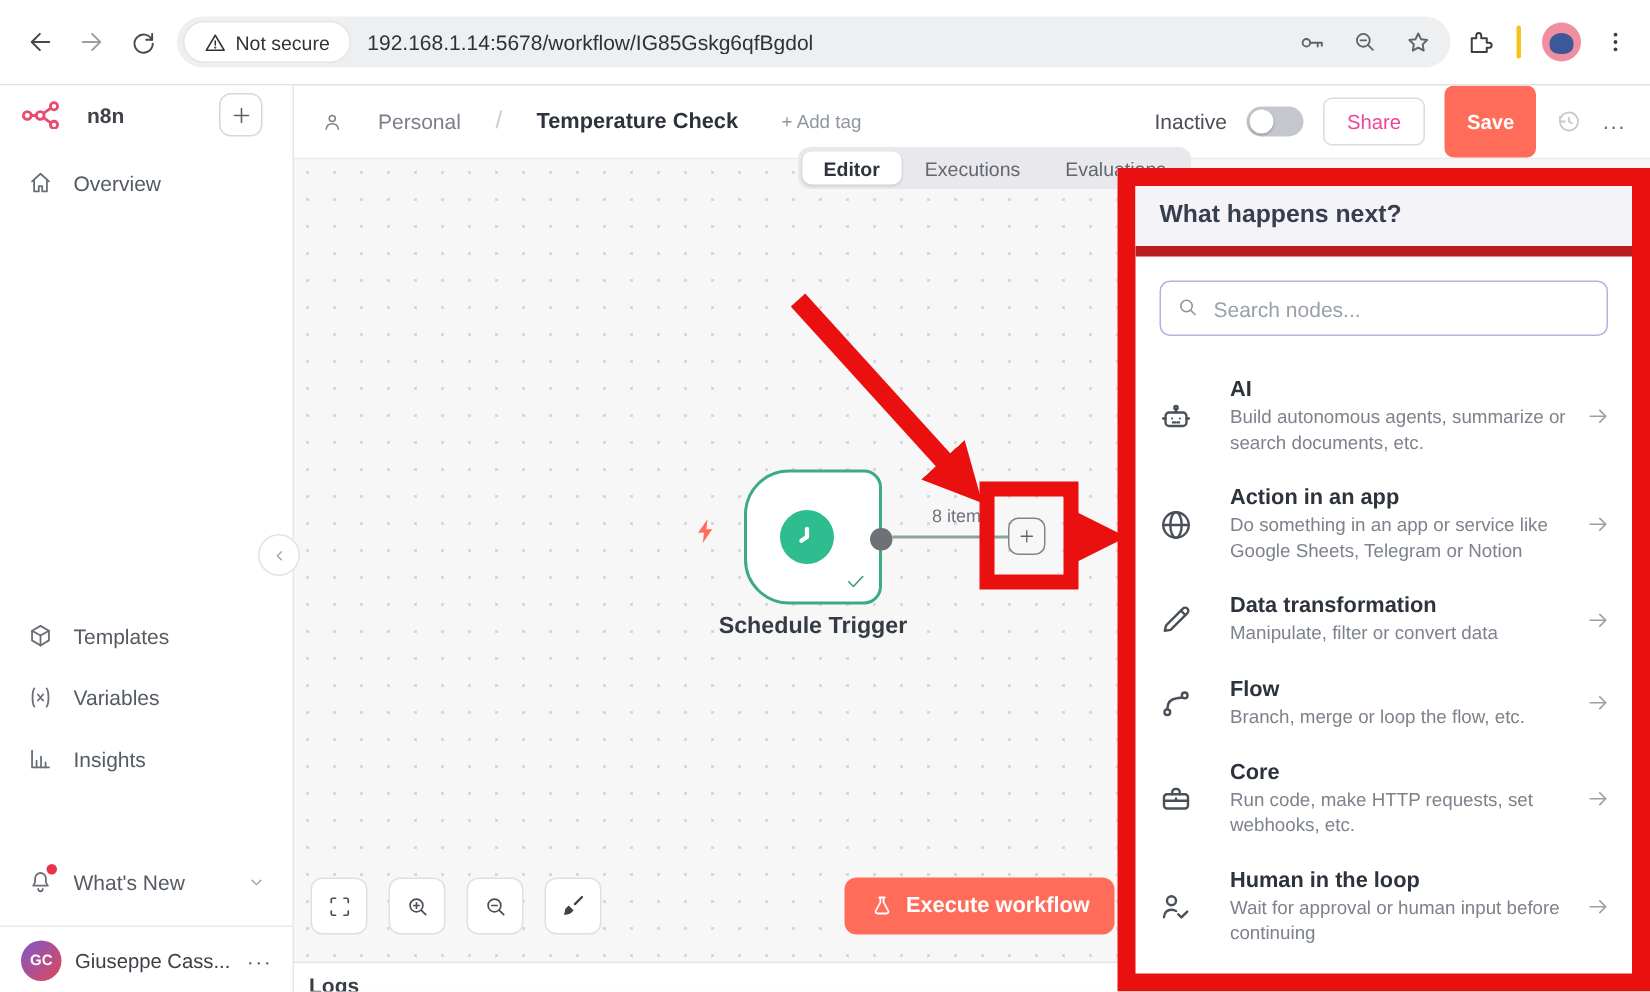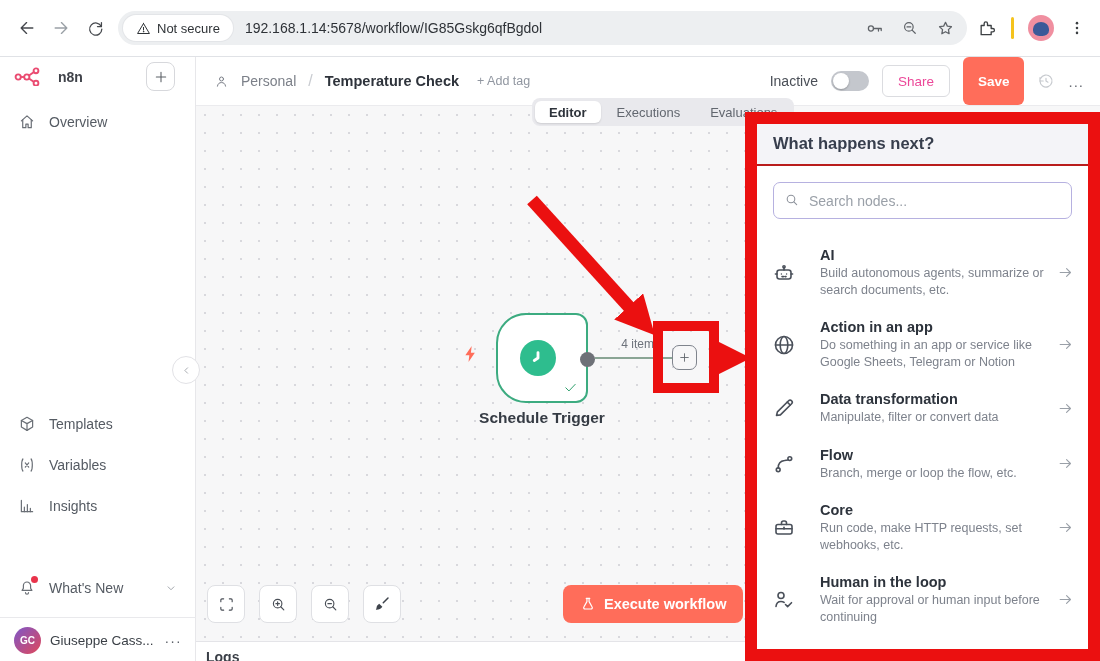--- a/index.html
+++ b/index.html
@@ -42,21 +42,21 @@
   .side-divider { position:absolute; left:0; top:560px; width:196px; height:1px; background:#e9e9ec; }
   .user-row { position:absolute; left:14px; top:570px; width:170px; display:flex; align-items:center; gap:9px; }
   .gc-avatar { width:27px; height:27px; border-radius:50%; background:linear-gradient(135deg,#7d57c9,#e0485a);
     color:#fff; font-size:10px; font-weight:bold; display:flex; align-items:center; justify-content:center; }
   .user-name { font-size:13.5px; color:#3b4047; white-space:nowrap; }
   .user-menu { color:#5d626a; font-size:14px; letter-spacing:1px; margin-left:2px; }
 
   
   .wf-header { position:absolute; left:196px; top:57px; width:904px; height:48px; background:#fff;
     display:flex; align-items:center; padding:0 16px 0 18px; z-index:8; }
-  .breadcrumb { display:flex; align-items:center; gap:12px; font-size:14px; color:#7c8089; }
+  .breadcrumb { display:flex; align-items:center; gap:23px; font-size:14px; color:#7c8089; }
   .bc-sep { color:#c9ccd1; font-size:16px; }
   .wf-title { color:#2e333b; font-weight:bold; font-size:14.5px; }
   .add-tag { color:#9096a0; font-size:12.5px; margin-left:6px; }
   .hdr-right { margin-left:auto; display:flex; align-items:center; gap:13px; }
   .status-label { font-size:14px; color:#4a4f57; }
   .toggle { width:38px; height:20px; background:#c4c7cd; border-radius:10px; position:relative; }
   .toggle-knob { position:absolute; left:2px; top:2px; width:16px; height:16px; border-radius:50%;
     background:#fff; box-shadow:0 1px 2px rgba(0,0,0,.25); }
   .btn-share { height:32px; padding:0 15px; background:#fff; border:1px solid #dbdce0; border-radius:6px;
     font-size:13.5px; color:#ec4899; font-family:inherit; }
@@ -102,21 +102,21 @@
     border:none; border-radius:8px; color:#fff; font-size:14.5px; font-weight:bold; font-family:inherit;
     display:flex; align-items:center; gap:8px; z-index:6; }
 
   .logs-bar { position:absolute; left:196px; top:641px; width:904px; height:20px; background:#fff;
     border-top:1px solid #e4e4e8; z-index:6; }
   .logs-label { position:absolute; left:10px; top:7px; font-size:14px; font-weight:bold; color:#3a3f47; }
 
   
   .panel { position:absolute; left:745px; top:112px; width:355px; height:549px; border:12px solid #eb1010;
     background:#fff; z-index:20; display:flex; flex-direction:column; }
-  .panel-header { background:#f4f4f8; border-bottom:2px solid #b91c1c; padding:10px 16px 11px; }
+  .panel-header { background:#f4f4f8; border-bottom:7px solid #b91c1c; padding:10px 16px 11px; }
   .panel-title { font-size:16.5px; font-weight:bold; color:#373e4d; }
   .search-wrap { padding:16px 16px 4px; }
   .search-box { position:relative; }
   .search-input { width:100%; height:37px; border:1px solid #b6b1e0; border-radius:7px; padding:0 10px 0 35px;
     font-size:14px; color:#3a3f47; font-family:inherit; outline:none; background:#fff; }
   .search-input::placeholder { color:#9aa0a8; }
   .search-icon { position:absolute; left:11px; top:10px; color:#8d929b; }
   .panel-list { flex:1; overflow:hidden; padding:24px 14px 8px 15px; display:flex; flex-direction:column; gap:21px; }
   .p-item { display:flex; align-items:center; gap:13px; cursor:pointer; }
   .p-ico { color:#4a505a; flex:0 0 auto; }
@@ -323,21 +323,21 @@
   </div>
   <span class="node-check">
     <svg class="ic" width="15" height="15" viewBox="0 0 24 24" stroke-width="2.6">
         <path d="M4.5 12.5l5 5L19.5 7"></path>
       </svg>
   </span>
   <div class="node-port"></div>
 </div>
 <div class="node-label">Schedule Trigger</div>
 <div class="conn-line"></div>
-<div class="conn-items">4 item</div>
+<div class="conn-items">8 item</div>
 <div class="plus-node">
   <svg class="ic" width="13" height="13" viewBox="0 0 24 24">
       <path d="M12 5v14M5 12h14"></path>
     </svg>
 </div>
 
 <div class="canvas-toolbar">
   <div class="tool-btn">
     <svg class="ic" width="17" height="17" viewBox="0 0 24 24">
         <path d="M4 8V5.5A1.5 1.5 0 0 1 5.5 4H8M16 4h2.5A1.5 1.5 0 0 1 20 5.5V8M20 16v2.5a1.5 1.5 0 0 1-1.5 1.5H16M8 20H5.5A1.5 1.5 0 0 1 4 18.5V16"></path>

